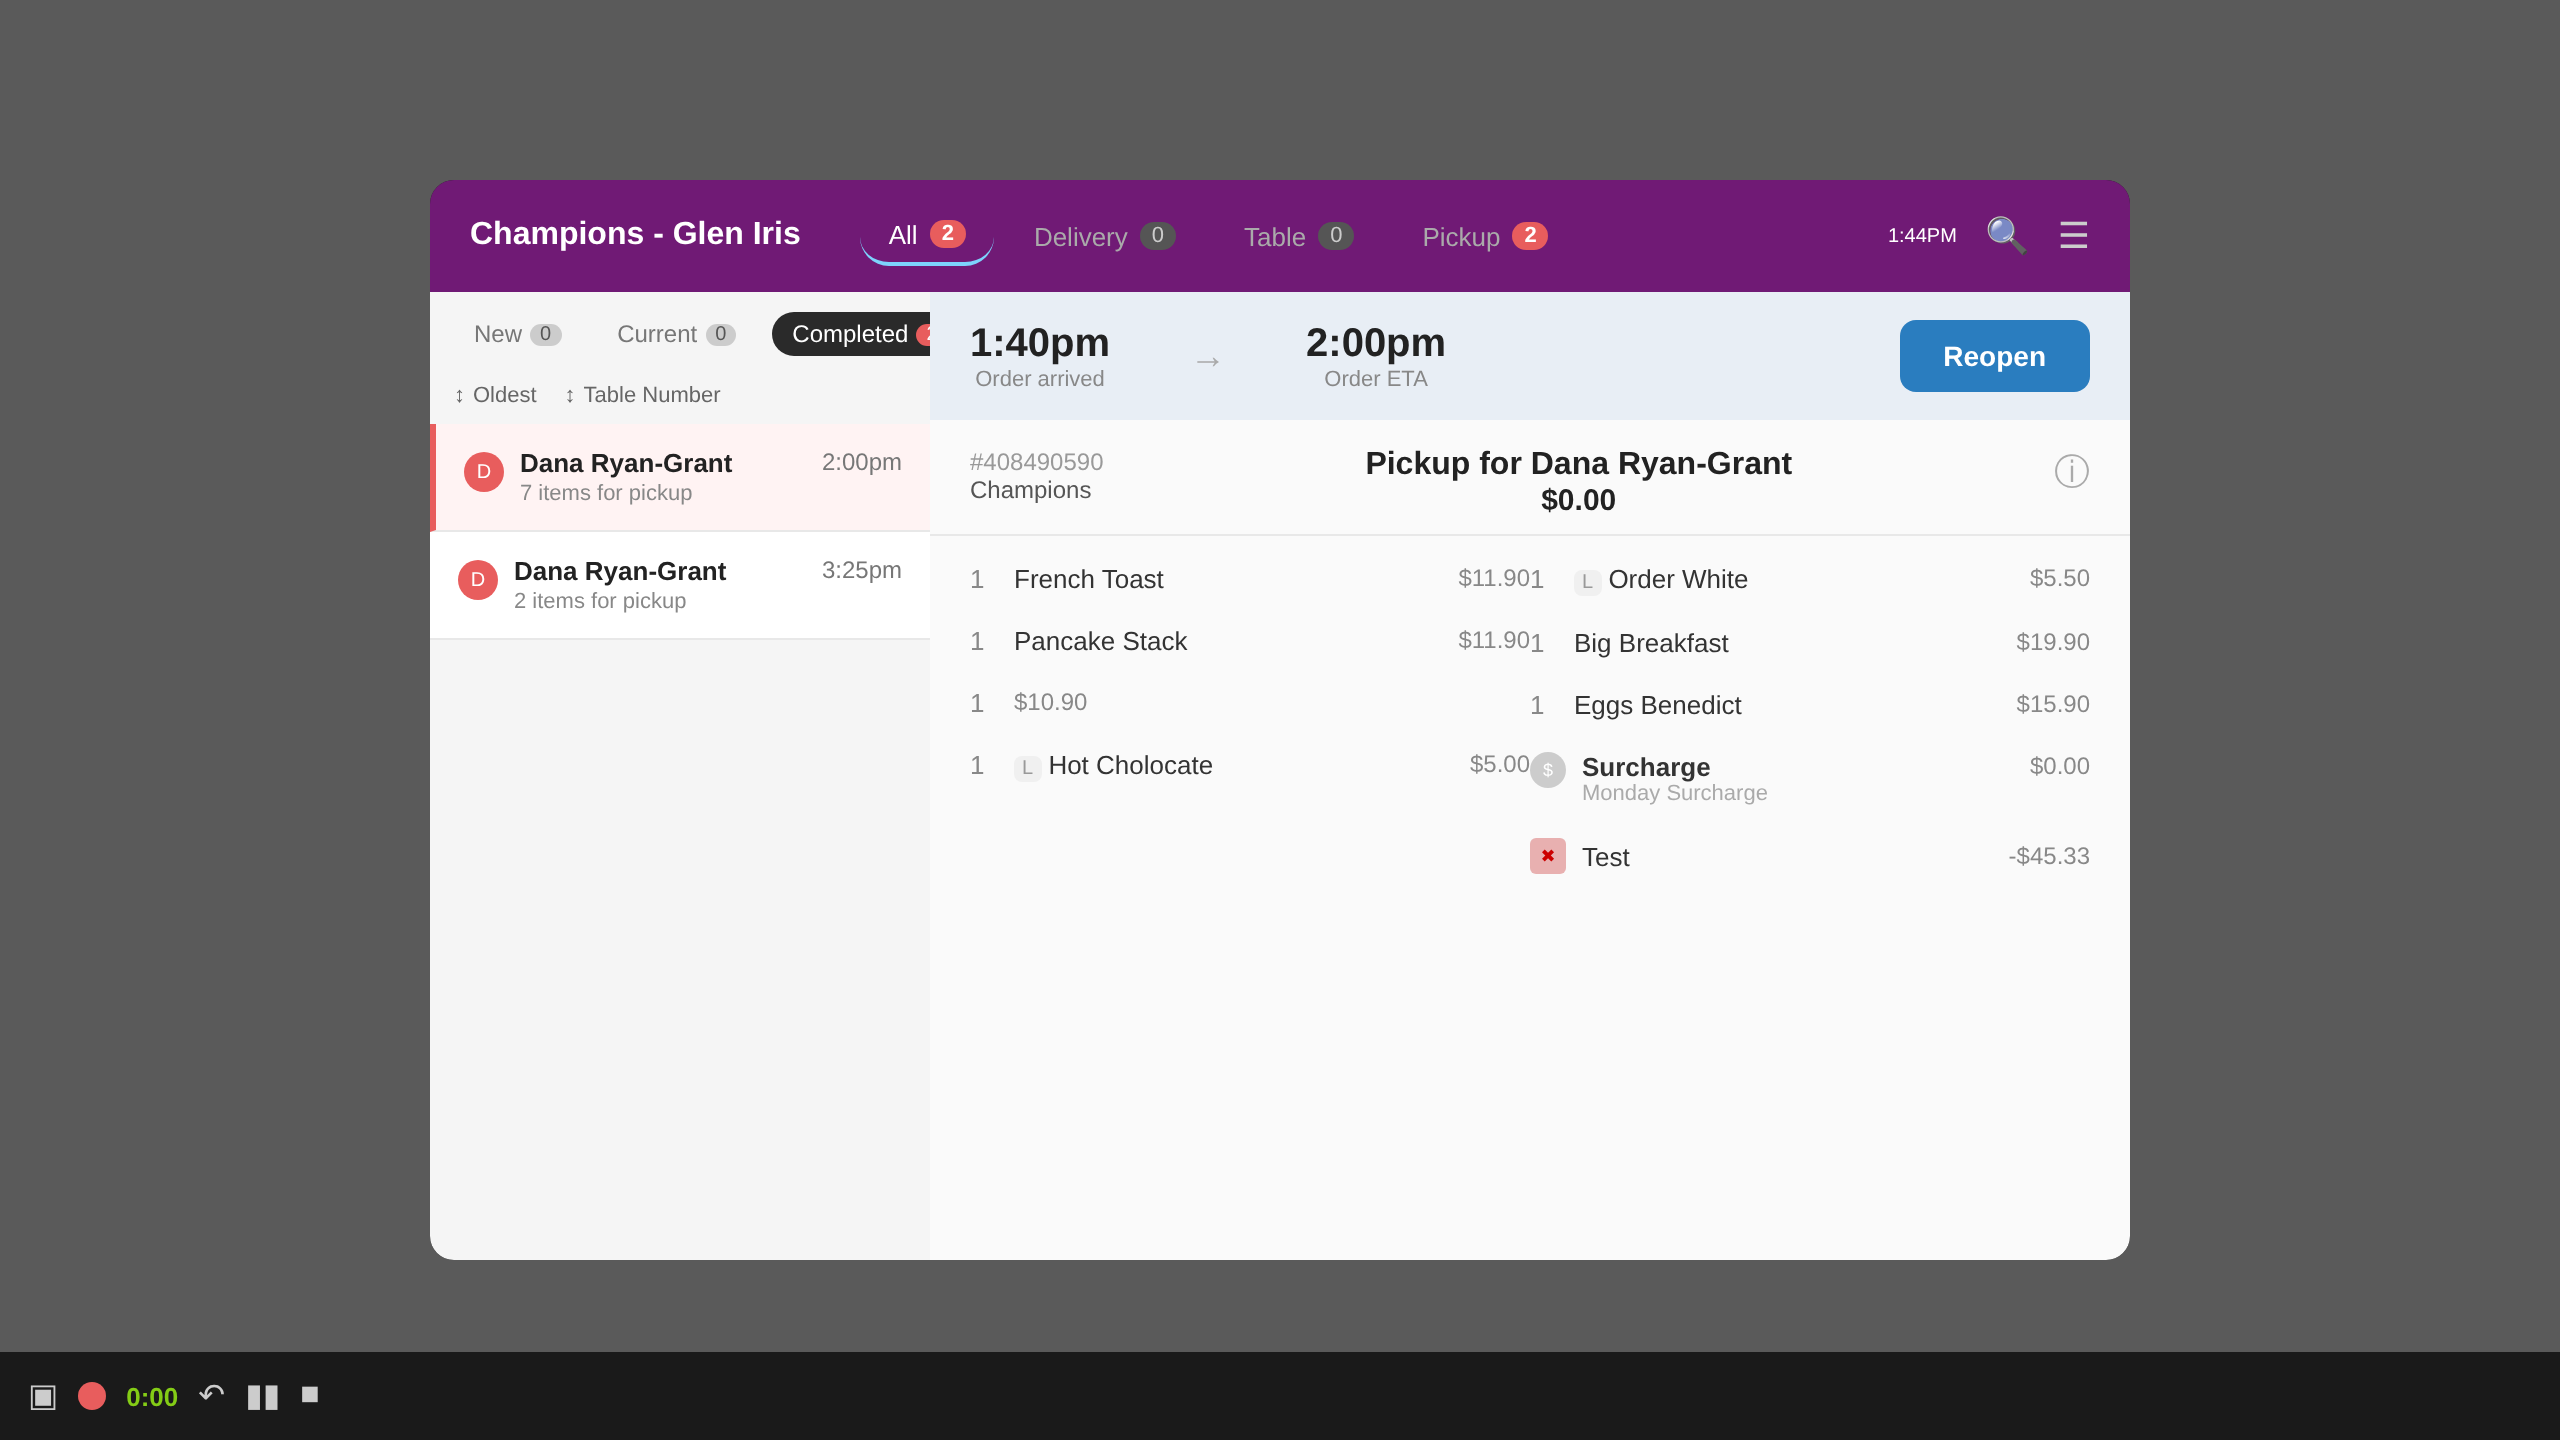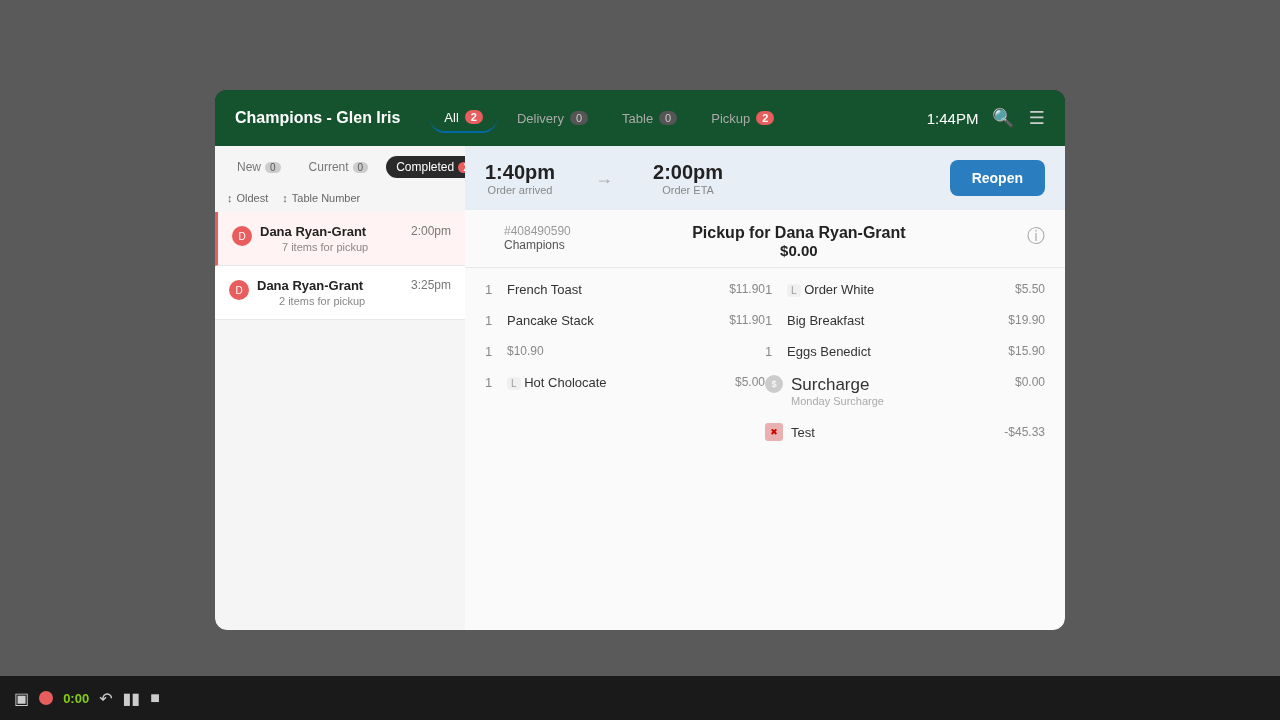--- a/index.html
+++ b/index.html
@@ -17,21 +17,21 @@
       width: 850px;
       height: 540px;
       background: #1e1e1e;
       border-radius: 12px;
       overflow: hidden;
       display: flex;
       flex-direction: column;
     }
     
     .top-nav {
-      background: #14532d;
+      background: #701a75;
       display: flex;
       align-items: center;
       padding: 0 20px;
       height: 56px;
       flex-shrink: 0;
     }
     .brand-name {
       color: #fff;
       font-size: 16px;
       font-weight: 600;
@@ -49,21 +49,21 @@
       gap: 6px;
       padding: 6px 14px;
       border-radius: 20px;
       color: #aaa;
       font-size: 13px;
       cursor: pointer;
       position: relative;
     }
     .nav-tab.active {
       color: #fff;
-      border-bottom: 2px solid #0369a1;
+      border-bottom: 2px solid #7dd3fc;
     }
     .nav-tab .badge {
       background: #e85d5d;
       color: #fff;
       border-radius: 10px;
       padding: 1px 6px;
       font-size: 11px;
       font-weight: 700;
     }
     .nav-tab .badge-gray {
@@ -75,21 +75,21 @@
     }
     .nav-right {
       display: flex;
       align-items: center;
       gap: 14px;
       color: #ccc;
       font-size: 14px;
     }
     .nav-right .time {
       color: #fff;
-      font-size: 15px;
+      font-size: 10px;
     }
     .icon-btn {
       cursor: pointer;
       color: #ccc;
       font-size: 18px;
     }
     
     .main-content {
       display: flex;
       flex: 1;
@@ -188,21 +188,20 @@
     }
     .order-name {
       font-size: 13px;
       font-weight: 600;
       color: #222;
     }
     .order-sub {
       font-size: 11px;
       color: #888;
       margin-top: 2px;
-      margin-left: 22px;
     }
     .order-time {
       font-size: 12px;
       color: #777;
       flex-shrink: 0;
     }
     
     .right-panel {
       flex: 1;
       background: #fafafa;
@@ -270,21 +269,20 @@
     .order-total {
       font-size: 15px;
       font-weight: 700;
       color: #222;
       text-align: center;
     }
     .order-title-row {
       display: flex;
       justify-content: space-between;
       align-items: flex-start;
-      margin-left: 19px;
     }
     .order-title-center {
       flex: 1;
       text-align: center;
     }
     .info-icon {
       color: #aaa;
       font-size: 18px;
       cursor: pointer;
     }
@@ -351,22 +349,23 @@
       align-items: center;
       justify-content: center;
       font-size: 9px;
       color: #fff;
       flex-shrink: 0;
     }
     .surcharge-info {
       flex: 1;
     }
     .surcharge-name {
-      font-size: 17px;
+      font-size: 13px;
       color: #333;
+      font-weight: bold;
     }
     .surcharge-sub {
       font-size: 11px;
       color: #aaa;
     }
     .surcharge-price {
       font-size: 12px;
       color: #888;
     }
     .test-row {

